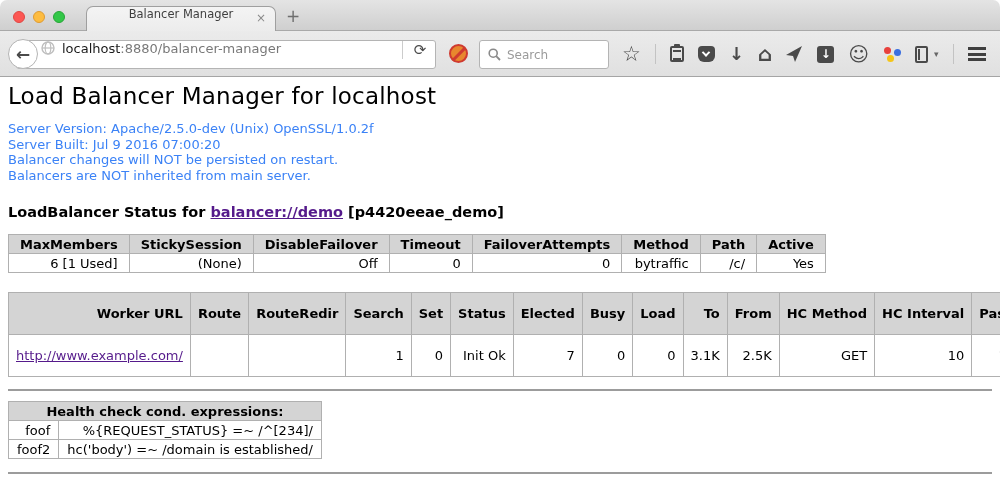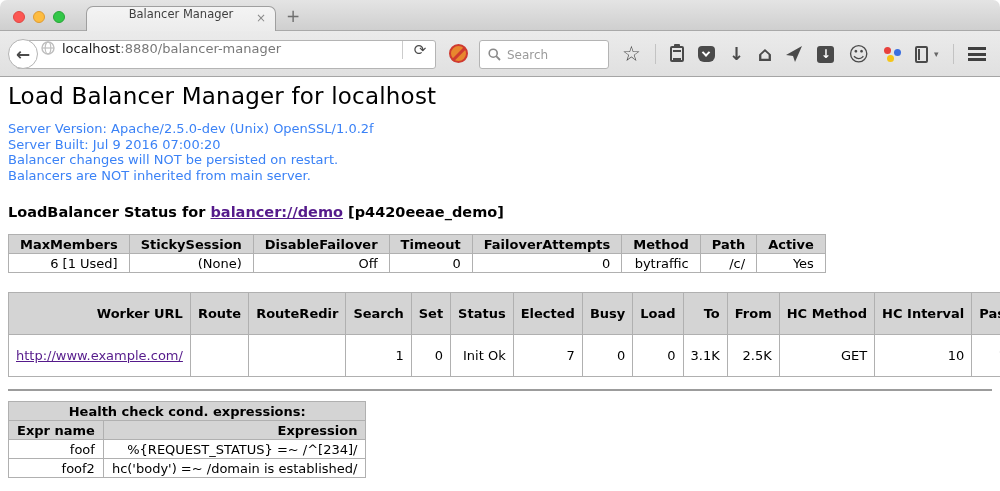--- a/index.html
+++ b/index.html
@@ -265,24 +265,20 @@
       </table>
 
     <hr class="rule">
 
     <table id="health-table">
       <tbody>
           <tr>
         <th class="tbl-title" colspan="2">Health check cond. expressions:</th>
       </tr>
       <tr>
-        <th class="col-name">Expr name</th>
-        <th class="col-expr">Expression</th>
-      </tr>
-      <tr>
         <td>foof</td>
         <td class="expr">%{REQUEST_STATUS} =~ /^[234]/</td>
       </tr>
       <tr>
         <td>foof2</td>
         <td class="expr">hc('body') =~ /domain is established/</td>
       </tr>
     </tbody>
       </table>
 

